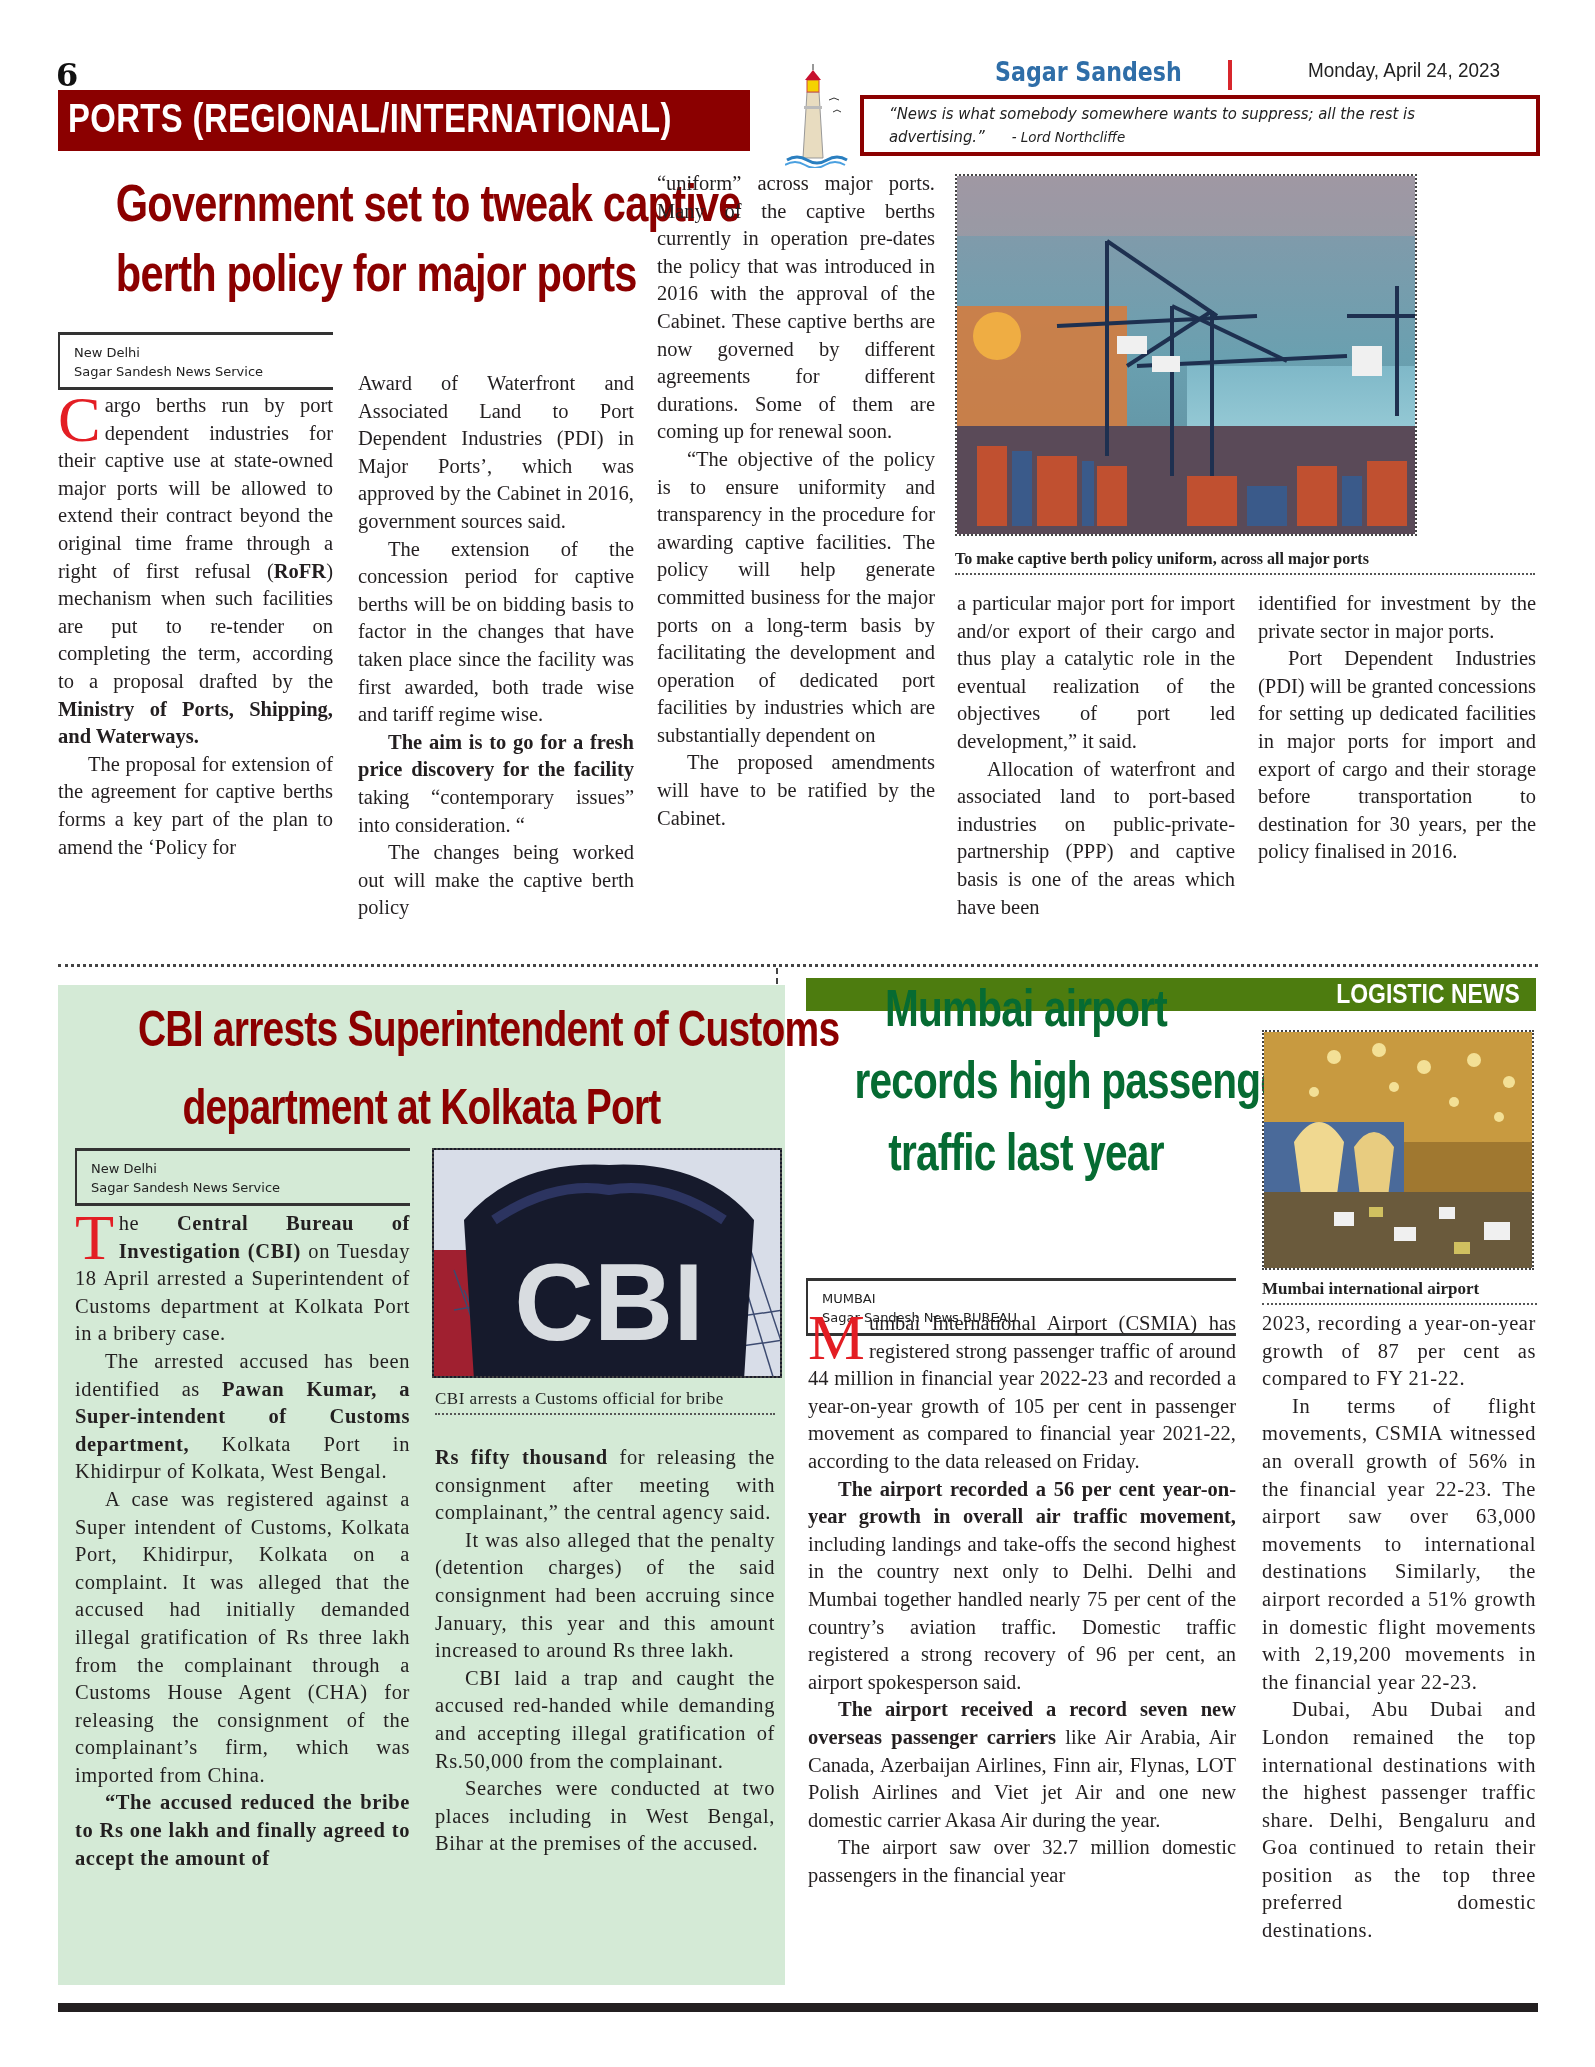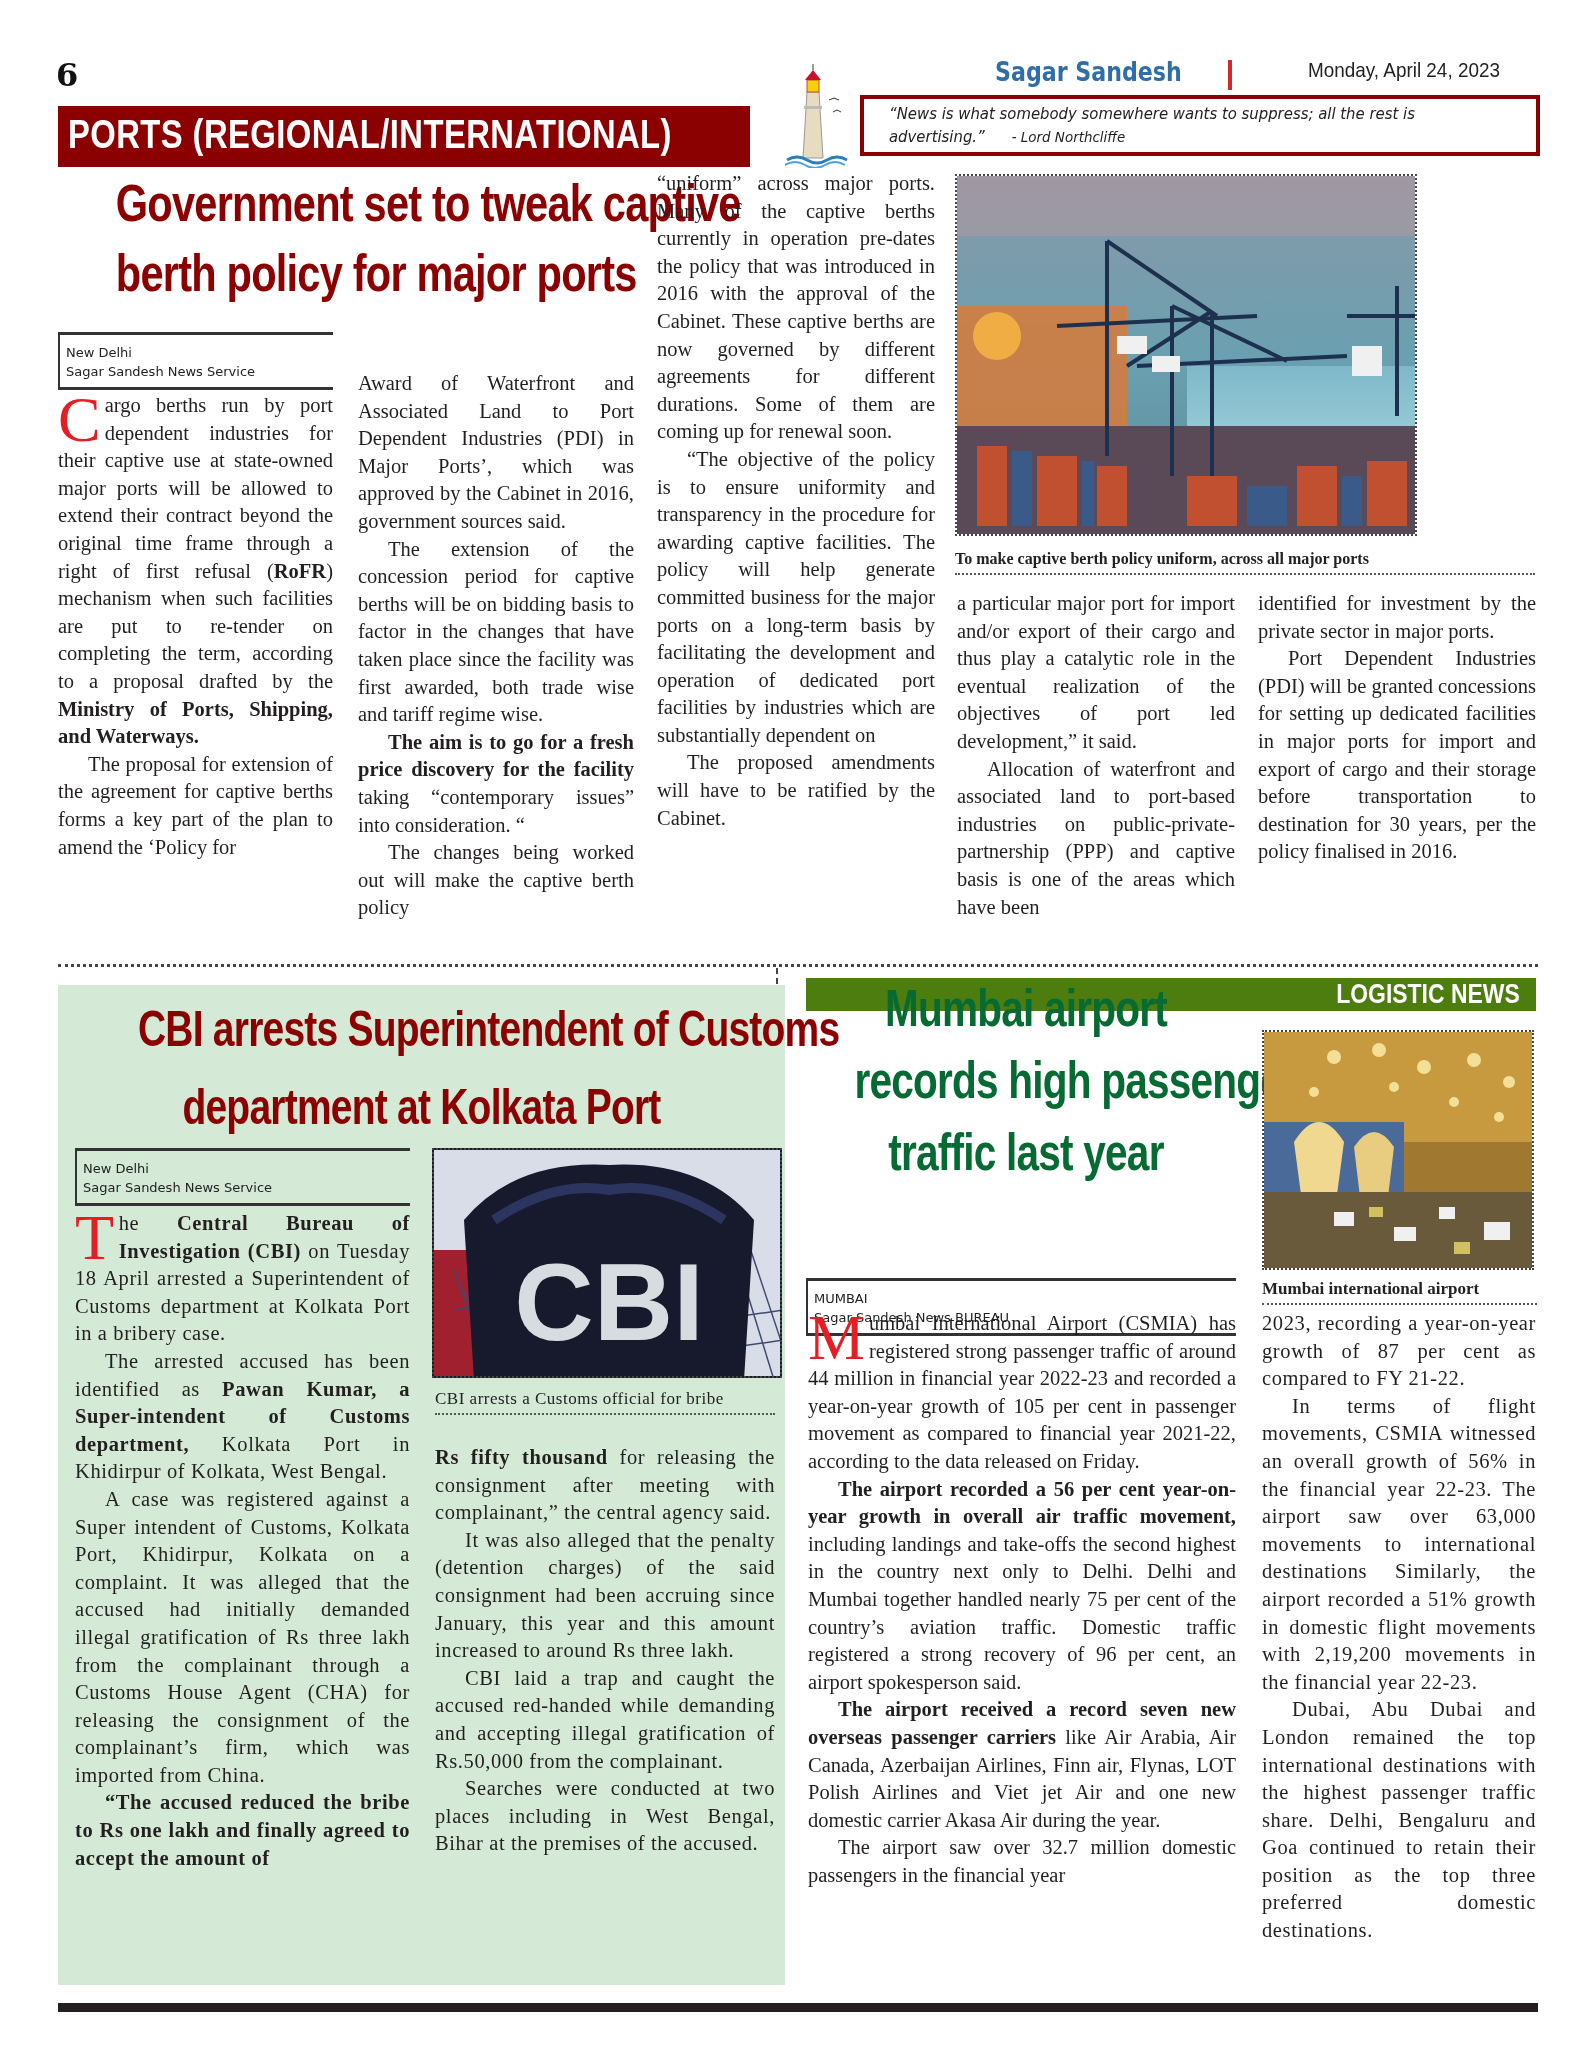--- a/index.html
+++ b/index.html
@@ -5,38 +5,38 @@
   * { box-sizing: border-box; margin: 0; padding: 0; }
   html, body { width: 1595px; height: 2067px; background: #ffffff; overflow: hidden; }
   body { position: relative; font-family: "Liberation Serif", serif; color: #231f20; }
   .abs { position: absolute; }
 
   .page-num { left: 56px; top: 56px; font-family: "DejaVu Serif", serif; font-weight: bold; font-size: 32px; color: #111; }
   .masthead { left: 995px; top: 56px; font-family: "DejaVu Sans", sans-serif; font-weight: bold; font-size: 27px; color: #2f6ea8; letter-spacing: 0px; transform: scaleX(0.82); transform-origin: left; }
   .mast-bar { left: 1228px; top: 60px; width: 4px; height: 30px; background: #d8262c; }
   .date { left: 1308px; top: 58px; font-family: "Liberation Sans", sans-serif; font-size: 21px; color: #222; transform: scaleX(0.9); transform-origin: left; }
 
-  .section-band { left: 58px; top: 106px; width: 692px; height: 61px; background: #8b0000; }
+  .section-band { left: 58px; top: 90px; width: 692px; height: 61px; background: #8b0000; }
   .section-band span { position: absolute; left: 10px; top: 6px; font-family: "Liberation Sans", sans-serif; font-weight: bold; font-size: 40px; color: #fff; white-space: nowrap; transform: scaleX(0.82); transform-origin: left; letter-spacing: 0.5px; }
   .quote-box { left: 860px; top: 95px; width: 680px; height: 61px; border: 4px solid #8b0000; background: #fff; }
   .quote-box .q { position: absolute; left: 25px; top: 4px; font-family: "DejaVu Sans", sans-serif; font-style: italic; font-size: 15.5px; line-height: 23px; color: #222; width: 640px; transform: scaleX(0.96); transform-origin: left; }
   .quote-box .q .author { margin-left: 28px; font-size: 14px; }
   .lighthouse { left: 785px; top: 62px; width: 70px; height: 106px; }
 
   .hl-red { color: #8b0000; font-family: "Liberation Sans", sans-serif; font-weight: bold; text-align: center; white-space: nowrap; letter-spacing: -1px; }
   .hl-green { color: #066b32; font-family: "Liberation Sans", sans-serif; font-weight: bold; text-align: center; white-space: nowrap; letter-spacing: -1px; }
 
   .col { position: absolute; font-size: 20.5px; line-height: 27.6px; text-align: justify; color: #231f20; }
   .col p { text-indent: 30px; }
   .col p.noind { text-indent: 0; }
   .col b { font-weight: bold; }
   .dropcap { float: left; font-size: 64px; line-height: 52px; color: #e31e24; margin: 2px 4px 0 0; font-family: "Liberation Serif", serif; }
   .col.wide { letter-spacing: 0.6px; }
 
-  .dateline { position: absolute; border-top: 3px solid #333; border-bottom: 3px solid #333; border-left: 2px solid #333; font-family: "DejaVu Sans", sans-serif; font-size: 13px; line-height: 19px; padding: 8px 6px 6px 6px; color: #222; transform-origin: left; }
+  .dateline { position: absolute; border-top: 3px solid #333; border-bottom: 3px solid #333; border-left: 2px solid #333; font-family: "DejaVu Sans", sans-serif; font-size: 13px; line-height: 19px; padding: 8px 6px 6px 14px; color: #222; transform-origin: left; }
 
   .photo { position: absolute; border: 2px dotted #444; overflow: hidden; }
   .caption { position: absolute; font-family: Liberation Serif, serif; font-weight: bold; font-size: 16px; line-height: 21px; color: #222; border-bottom: 2px dotted #555; padding-bottom: 4px; }
 
   .hsep { left: 58px; top: 964px; width: 1480px; border-top: 3px dotted #444; }
   .vsep { left: 776px; top: 968px; height: 1015px; border-left: 2px dashed #444; }
   .bottom-rule { left: 58px; top: 2003px; width: 1480px; height: 9px; background: #231f20; }
 
   .cbi-box { left: 58px; top: 985px; width: 727px; height: 1000px; background: #d4ead6; }
   .logistic-band { left: 806px; top: 978px; width: 730px; height: 33px; background: #4d7c0f; text-align: right; }

